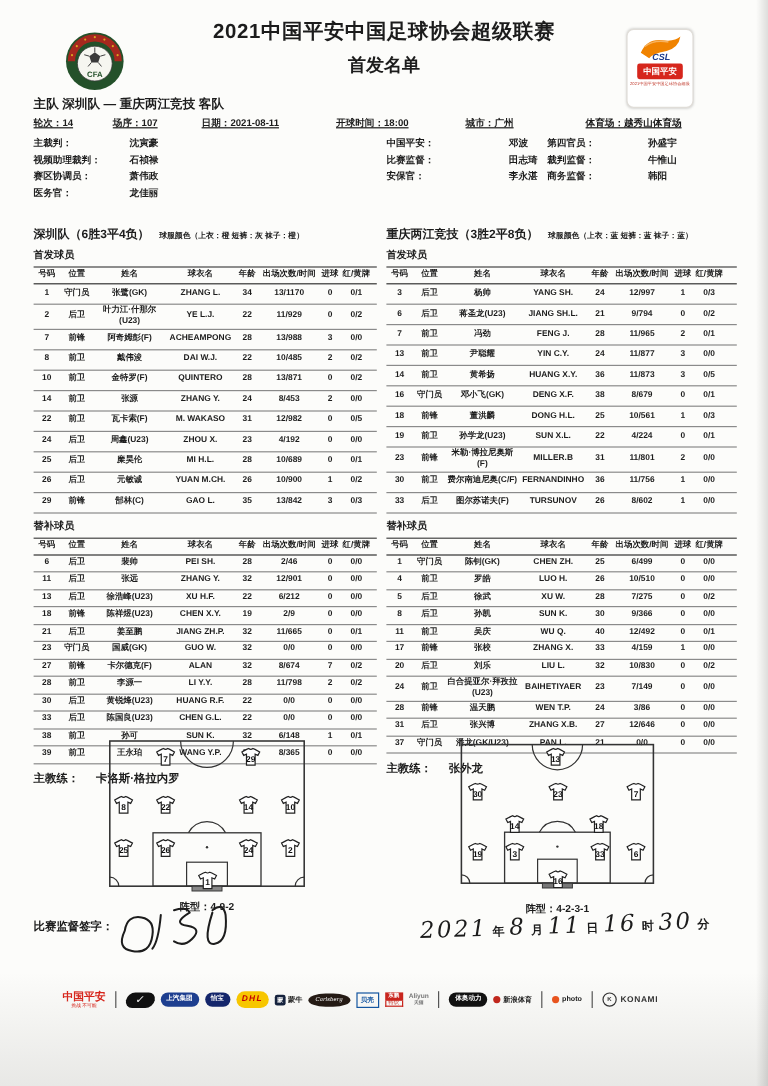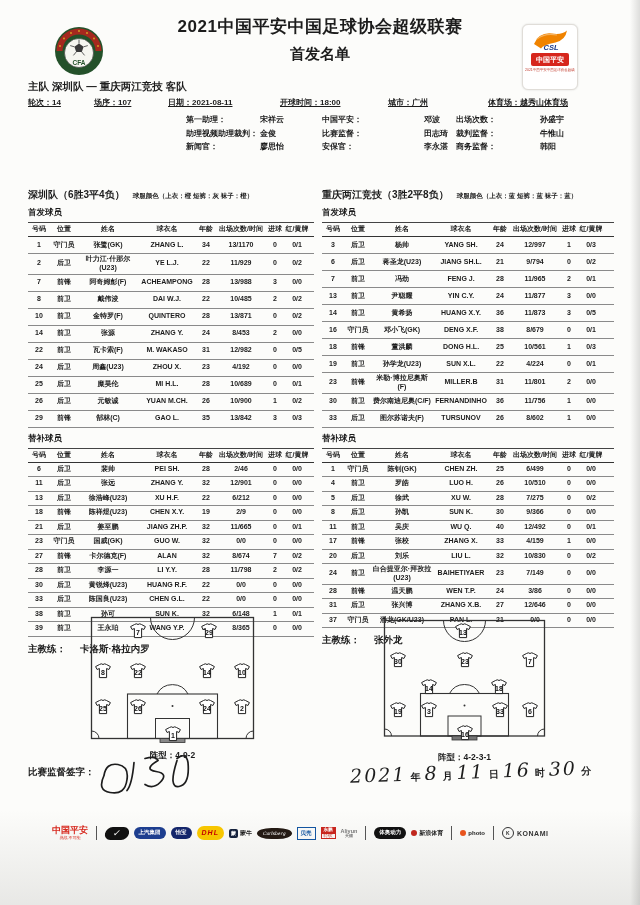--- a/index.html
+++ b/index.html
@@ -133,51 +133,55 @@
   <div class="info-row">
       <span class="ii">轮次：14</span>
       <span class="ii">场序：107</span>
       <span class="ii">日期：2021-08-11</span>
       <span class="ii">开球时间：18:00</span>
       <span class="ii">城市：广州</span>
       <span class="ii">体育场：越秀山体育场</span>
     </div>
 
   <div class="officials">
-    <div class="ocol oc2">
-        <div class="orow">
-          <span class="olabel">第一助理：</span>
-          <span>宋祥云</span>
-        </div>
-        <div class="orow">
-          <span class="olabel">助理视频助理裁判：</span>
-          <span>金俊</span>
-        </div>
-        <div class="orow">
-          <span class="olabel">新闻官：</span>
-          <span>廖思怡</span>
+    <div class="ocol oc1">
+        <div class="orow">
+          <span class="olabel">主裁判：</span>
+          <span>沈寅豪</span>
+        </div>
+        <div class="orow">
+          <span class="olabel">视频助理裁判：</span>
+          <span>石祯禄</span>
+        </div>
+        <div class="orow">
+          <span class="olabel">赛区协调员：</span>
+          <span>萧伟政</span>
+        </div>
+        <div class="orow">
+          <span class="olabel">医务官：</span>
+          <span>龙佳丽</span>
         </div>
       </div>
     <div class="ocol oc3">
         <div class="orow">
           <span class="olabel">中国平安：</span>
           <span>邓波</span>
         </div>
         <div class="orow">
           <span class="olabel">比赛监督：</span>
           <span>田志琦</span>
         </div>
         <div class="orow">
           <span class="olabel">安保官：</span>
           <span>李永湛</span>
         </div>
       </div>
     <div class="ocol oc4">
         <div class="orow">
-          <span class="olabel">出场次数：</span>
+          <span class="olabel">第四官员：</span>
           <span>孙盛宇</span>
         </div>
         <div class="orow">
           <span class="olabel">裁判监督：</span>
           <span>牛惟山</span>
         </div>
         <div class="orow">
           <span class="olabel">商务监督：</span>
           <span>韩阳</span>
         </div>

